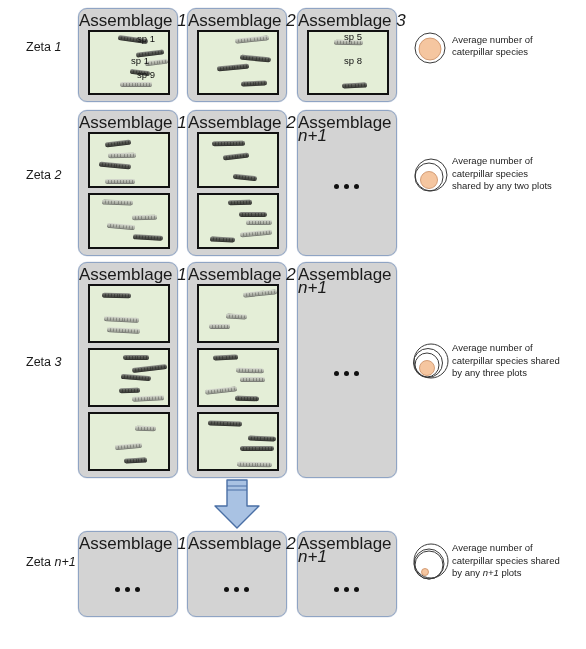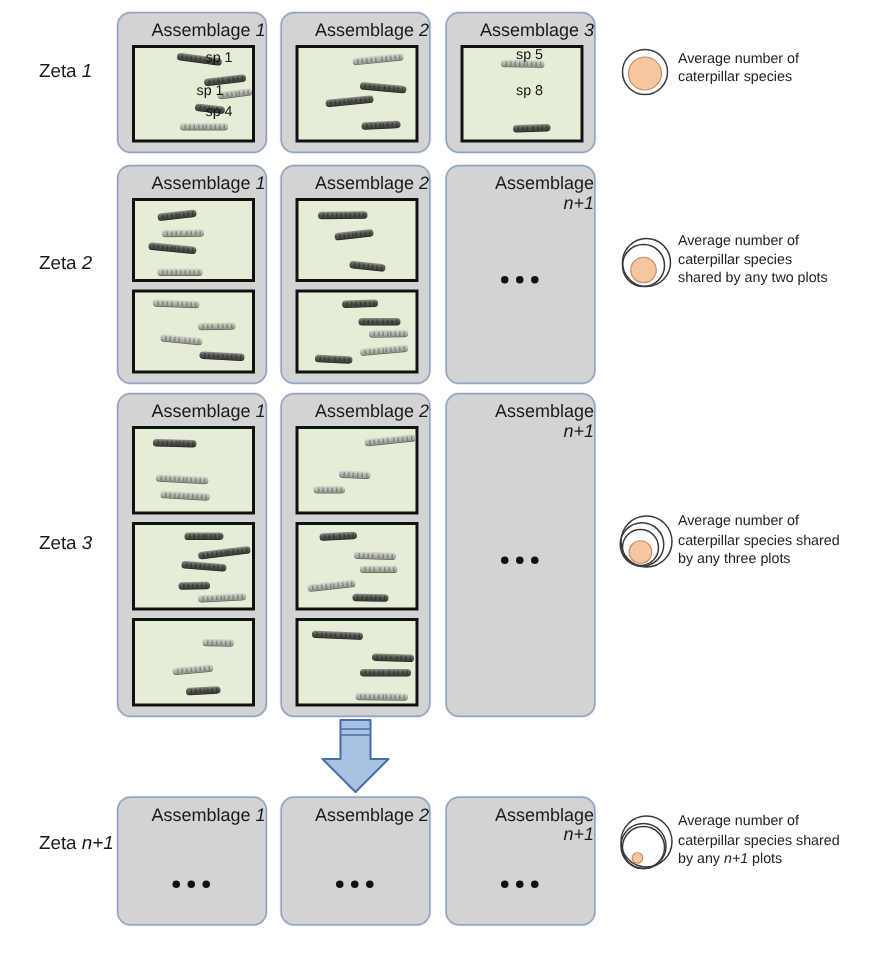--- a/index.html
+++ b/index.html
@@ -30,22 +30,22 @@
     position: absolute;
     background: #d3d3d3;
     border: 1px solid #8fa4c4;
     border-radius: 9px;
     box-shadow: 0 0 0 0.5px rgba(120,140,170,.25);
   }
   .asm-title {
     position: absolute;
     left: 0; right: 0;
     top: 5px;
-    text-align: right;
-    font-size: 12px;
+    text-align: left;
+    font-size: 17px;
     line-height: 13px;
     color: #1a1a1a;
     white-space: nowrap;
   }
   .asm-title.two-line { white-space: normal; }
   .asm-title .num { font-style: italic; }
 
   
   .plot {
     position: absolute;
@@ -146,21 +146,21 @@
           <span style="position:absolute;left:45.45454545454545%;top:12%;width:0.7px;height:76%;background:rgba(30,30,30,.30);"></span>
           <span style="position:absolute;left:54.54545454545454%;top:12%;width:0.7px;height:76%;background:rgba(30,30,30,.30);"></span>
           <span style="position:absolute;left:63.63636363636363%;top:12%;width:0.7px;height:76%;background:rgba(30,30,30,.30);"></span>
           <span style="position:absolute;left:72.72727272727273%;top:12%;width:0.7px;height:76%;background:rgba(30,30,30,.30);"></span>
           <span style="position:absolute;left:81.81818181818183%;top:12%;width:0.7px;height:76%;background:rgba(30,30,30,.30);"></span>
           <span style="position:absolute;left:90.9090909090909%;top:12%;width:0.7px;height:76%;background:rgba(30,30,30,.30);"></span>
         </div>
       </div>
       <div class="sp-label" style="left: 58px; top: 25px;">sp 1</div>
       <div class="sp-label" style="left: 52px; top: 47px;">sp 1</div>
-      <div class="sp-label" style="left: 58px; top: 61px;">sp 4</div>
+      <div class="sp-label" style="left: 58px; top: 61px;">sp 9</div>
     </div>
     <div class="assemblage" style="left: 187px; top: 8px; width: 100px; height: 94px;">
       <div class="asm-title"><span>Assemblage</span> <span class="num">2</span></div>
       <div class="plot" style="left: 9px; top: 21px; width: 82px; height: 65px;">
         <div class="cat" style="left: 36px; top: 5px; width: 34px; height: 4.5px; transform: rotate(-5.65849deg); background: linear-gradient(rgb(217, 220, 210) 0%, rgb(178, 181, 171) 50%, rgb(142, 145, 137) 100%); border-radius: 4.5px; box-shadow: rgba(0, 0, 0, 0.35) 0px -0.5px 0px inset;">
           <span style="position:absolute;left:9.090909090909092%;top:12%;width:0.7px;height:76%;background:rgba(30,30,30,.30);"></span>
           <span style="position:absolute;left:18.181818181818183%;top:12%;width:0.7px;height:76%;background:rgba(30,30,30,.30);"></span>
           <span style="position:absolute;left:27.27272727272727%;top:12%;width:0.7px;height:76%;background:rgba(30,30,30,.30);"></span>
           <span style="position:absolute;left:36.36363636363637%;top:12%;width:0.7px;height:76%;background:rgba(30,30,30,.30);"></span>
           <span style="position:absolute;left:45.45454545454545%;top:12%;width:0.7px;height:76%;background:rgba(30,30,30,.30);"></span>

